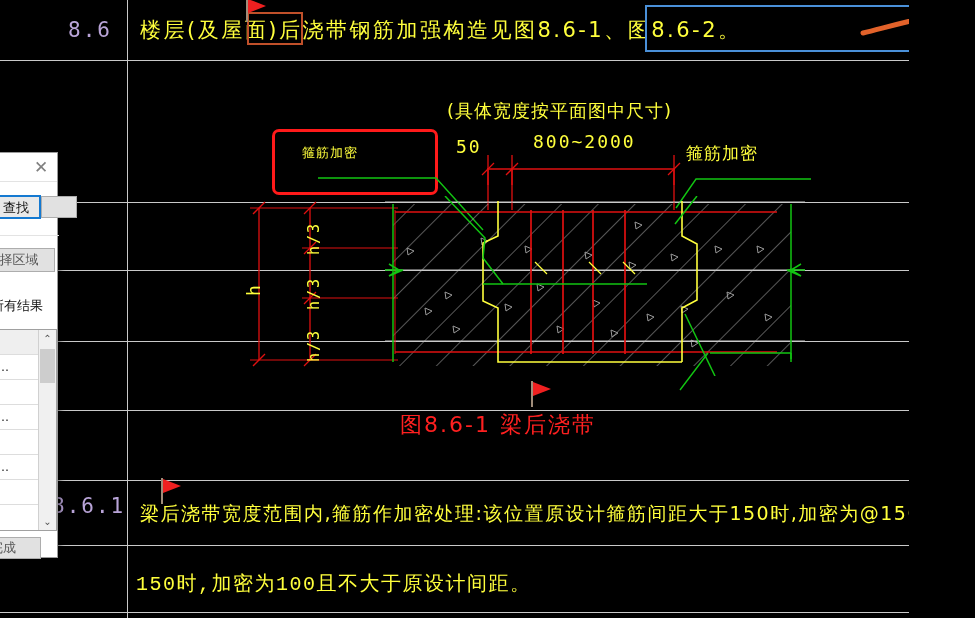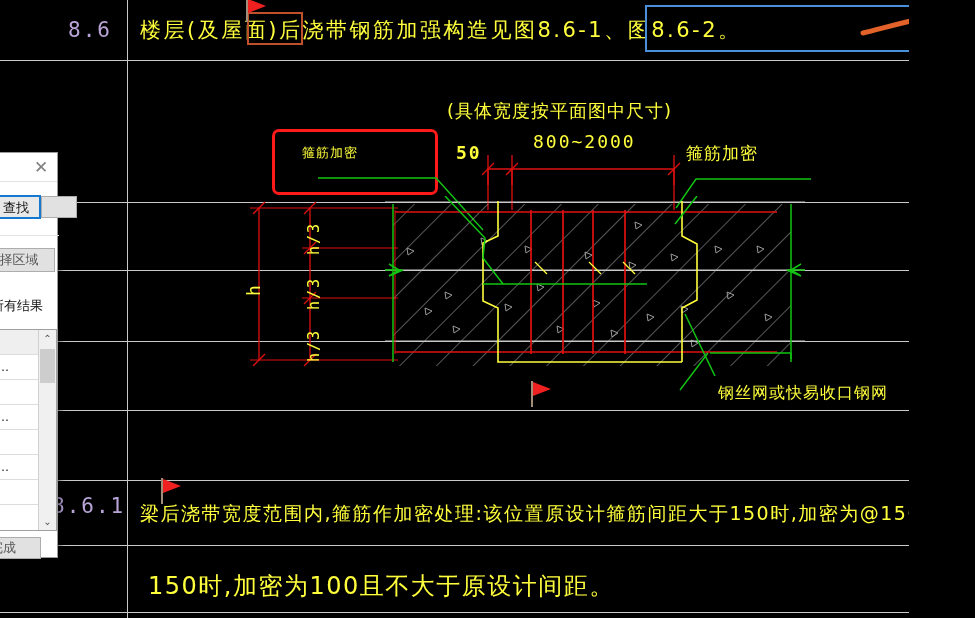--- a/index.html
+++ b/index.html
@@ -80,21 +80,21 @@
 
   <div class="cad" style="left:447px;top:99px;font-size:18px;letter-spacing:1px;">(具体宽度按平面图中尺寸)</div>
 
   <div class="redbox" style="left:272px;top:129px;width:166px;height:66px;"></div>
   <div class="cad" style="left:302px;top:144px;font-size:13px;letter-spacing:1px;">箍筋加密</div>
 
   <svg style="position:absolute;left:318px;top:174px;width:190px;height:60px;" viewBox="0 0 190 60">
     <path d="M0,4 L118,4 L165,56" stroke="#12c512" stroke-width="1.4" fill="none"></path>
   </svg>
 
-  <div class="cad dim" style="left:456px;top:142px;font-weight:bold;">50</div>
+  <div class="cad dim" style="left:456px;top:136px;">50</div>
 
   <div class="cad dim" style="left:533px;top:131px;">800~2000</div>
 
   <svg style="position:absolute;left:470px;top:155px;width:220px;height:30px;" viewBox="0 0 220 30">
     <line x1="17" y1="14" x2="205" y2="14" stroke="#e01010" stroke-width="1.3"></line>
     <line x1="12" y1="20" x2="24" y2="8" stroke="#e01010" stroke-width="1.3"></line>
     <line x1="36" y1="20" x2="48" y2="8" stroke="#e01010" stroke-width="1.3"></line>
     <line x1="198" y1="20" x2="210" y2="8" stroke="#e01010" stroke-width="1.3"></line>
     <line x1="18" y1="0" x2="18" y2="30" stroke="#e01010" stroke-width="1.3"></line>
     <line x1="42" y1="0" x2="42" y2="30" stroke="#e01010" stroke-width="1.3"></line>
@@ -203,34 +203,34 @@
     <line x1="406" y1="8" x2="406" y2="166" stroke="#12c512" stroke-width="1.5"></line>
 
     <line x1="150" y1="66" x2="162" y2="78" stroke="#ffff3c" stroke-width="1.2"></line>
     <line x1="204" y1="66" x2="216" y2="78" stroke="#ffff3c" stroke-width="1.2"></line>
     <line x1="238" y1="66" x2="250" y2="78" stroke="#ffff3c" stroke-width="1.2"></line>
   </svg>
 
   <svg style="position:absolute;left:678px;top:350px;width:120px;height:42px;" viewBox="0 0 120 42">
     <path d="M113,3 L32,3 M113,3 L113,9 M30,3 L2,40" stroke="#12c512" stroke-width="1.4" fill="none"></path>
   </svg>
-  <div class="cad" style="left:718px;top:383px;font-size:16px;letter-spacing:1px;">钢丝网或快易收口钢网</div>
-
+
+  <div class="cad cad-red" style="left:400px;top:410px;font-size:22px;letter-spacing:2px;">图8.6-1  梁后浇带</div>
   <svg class="flag" style="left:531px;top:381px;width:22px;height:26px;" viewBox="0 0 22 26">
     <rect x="0" y="0" width="2" height="26" fill="#a08d7a"></rect>
     <polygon points="2,1 20,8 2,15" fill="#ef2020"></polygon>
   </svg>
 
   <div class="cad cad-lav" style="left:52px;top:494px;text-align:right;">8.6.1</div>
   <svg class="flag" style="left:161px;top:478px;width:22px;height:26px;" viewBox="0 0 22 26">
     <rect x="0" y="0" width="2" height="26" fill="#a08d7a"></rect>
     <polygon points="2,1 20,8 2,15" fill="#ef2020"></polygon>
   </svg>
   <div class="cad cad-row" style="left:140px;top:501px;font-size:19px;letter-spacing:1.5px;">梁后浇带宽度范围内,箍筋作加密处理:该位置原设计箍筋间距大于150时,加密为@150;不大于</div>
-  <div class="cad cad-row" style="left:148px;top:570px;font-size:24px;letter-spacing:1.5px;">150时,加密为100且不大于原设计间距。</div>
+  <div class="cad cad-row" style="left:136px;top:570px;font-size:20px;letter-spacing:1.5px;font-family:Liberation Mono, monospace;">150时,加密为100且不大于原设计间距。</div>
 
   <div id="finddlg" style="left:-82px;top:152px;width:140px;height:406px;">
 
     <div class="titlebar">
       <span></span>
       <div class="closex">✕</div>
     </div>
     <div class="dsep"></div>
 
     <div class="btn-primary" style="left:72px;top:42px;width:50px;height:24px;line-height:21px;">查找</div>

